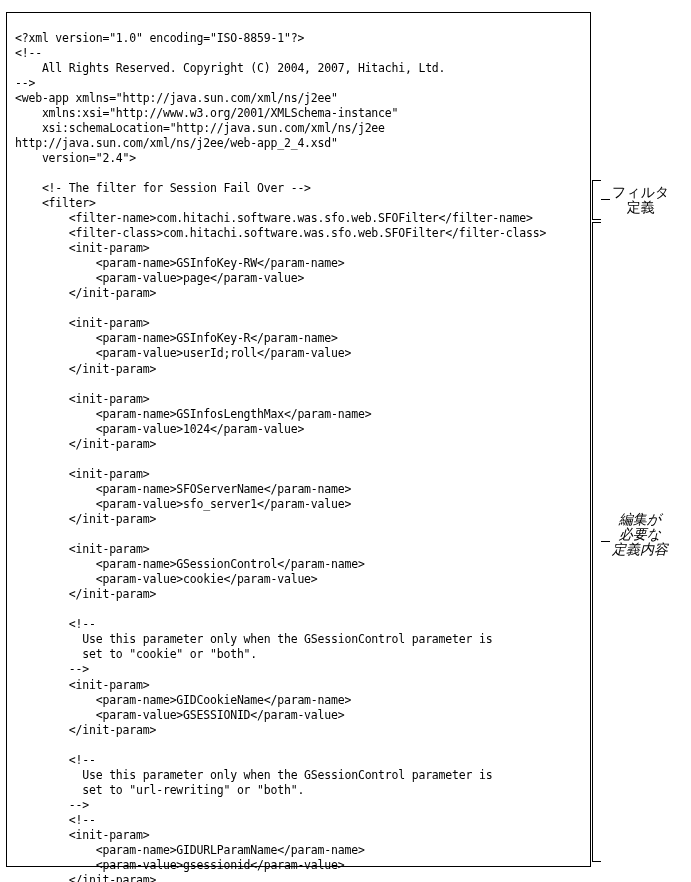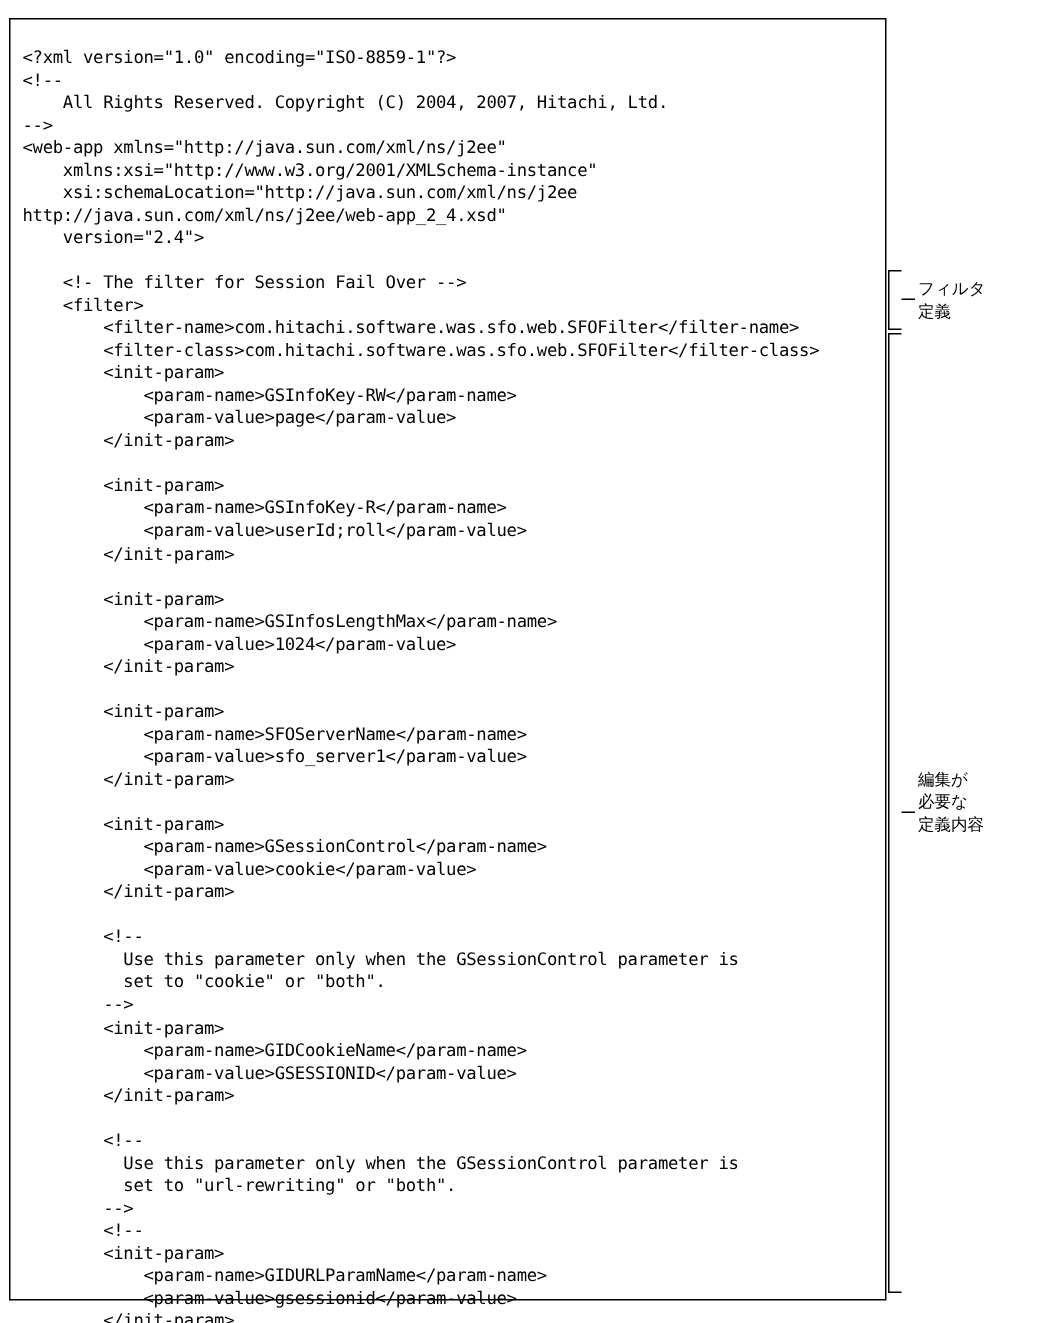--- a/index.html
+++ b/index.html
@@ -81,32 +81,34 @@
     top: 199px;
   }
   #tick-edit {
     left: 601px;
     top: 541px;
   }
 
   .annotation {
     position: absolute;
     font-family: "DejaVu Sans", sans-serif;
-    font-size: 11px;
+    font-size: 14px;
     line-height: 15px;
     color: #000000;
     white-space: pre;
+    text-align: center;
   }
   #annotation-filter {
     left: 612px;
     top: 185px;
   }
   #annotation-edit {
     left: 612px;
     top: 512px;
+    font-style: italic;
   }
 </style>
 </head>
 <body>
 
 <div id="page">
 
   <div id="code-box">
     <pre id="code-listing">&lt;?xml version="1.0" encoding="ISO-8859-1"?&gt;
 &lt;!--

